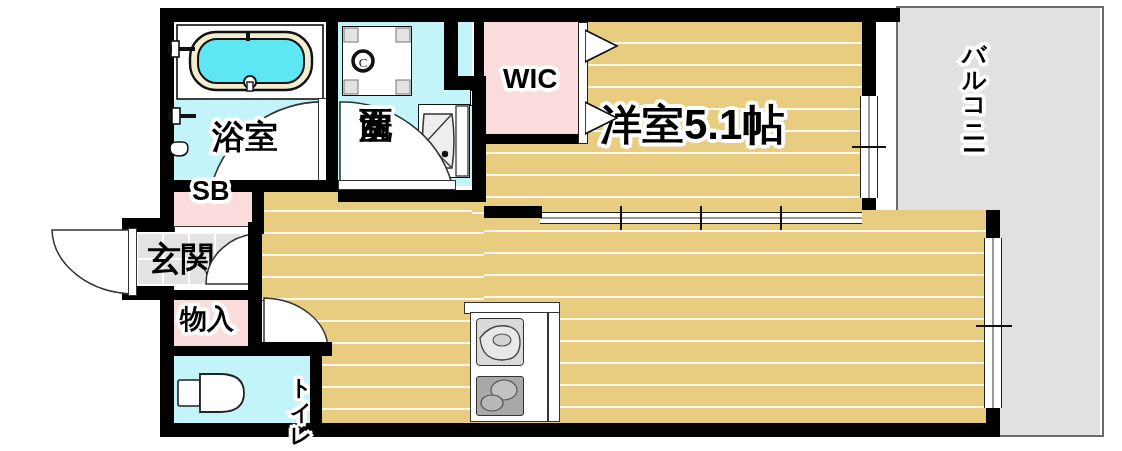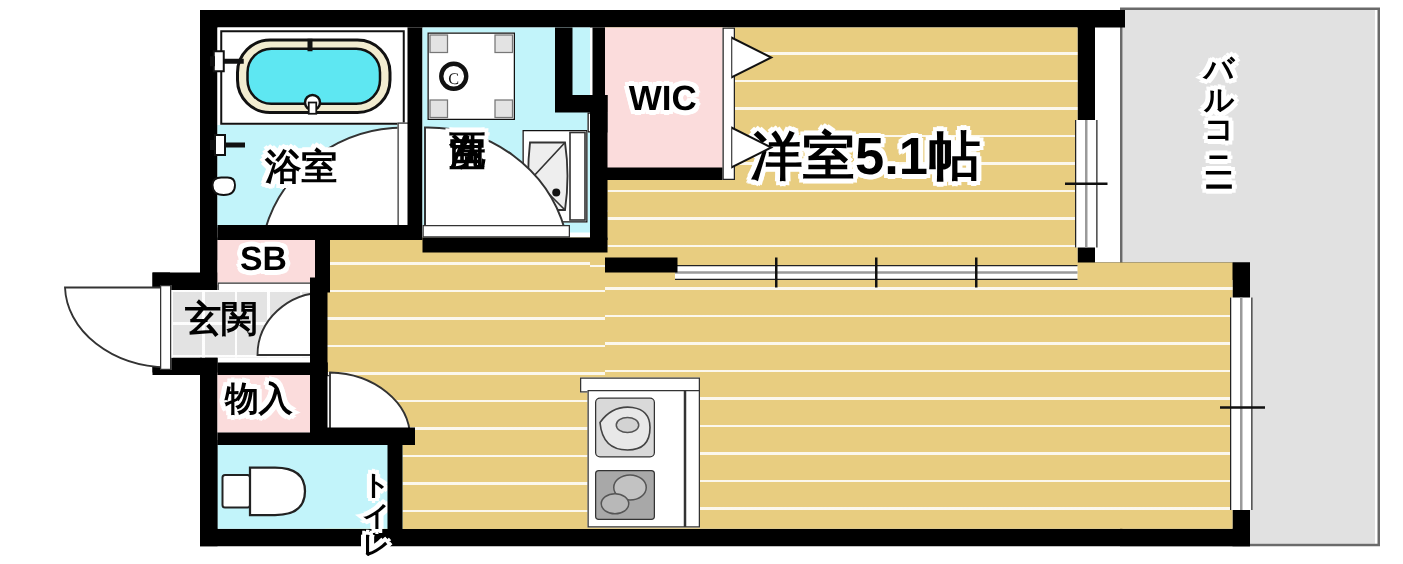--- a/index.html
+++ b/index.html
@@ -62,21 +62,21 @@
     line-height: 1.0;
   }
   .lbl-vert {
     writing-mode: vertical-rl;
     text-orientation: upright;
     line-height: 1.05;
   }
   .lbl-plain { text-shadow: none; -webkit-text-stroke: 0; }
   .sz-ldk  { font-size: 46px; letter-spacing: 0px; }
   .sz-bed  { font-size: 42px; }
-  .sz-room { font-size: 29px; }
+  .sz-room { font-size: 33px; }
   .sz-sm   { font-size: 27px; }
   .sz-wic  { font-size: 28px; }
   .sz-bal  { font-size: 24px; }
   .sz-toi  { font-size: 22px; }
   
   .fixture { position: absolute; box-sizing: border-box; }
   .slide-door {
     position: absolute;
     background: #ffffff;
     border-top: 1.5px solid #222;
@@ -242,21 +242,21 @@
   </svg>
   <div class="fixture" style="left:338px; top:180px; width:118px; height:10px; background:#ffffff; border:1.5px solid #333;"></div>
   <span class="lbl lbl-vert sz-room" style="left:358px; top:82px;">洗面室</span>
 
   <div class="lay wall" style="left:444px; top:22px; width:14px; height:66px;"></div>
   <div class="lay wall" style="left:444px; top:76px; width:42px; height:14px;"></div>
   <div class="lay wall" style="left:472px; top:76px; width:14px; height:116px;"></div>
   <div class="lay wall" style="left:338px; top:190px; width:148px; height:12px;"></div>
 
   <div class="lay floor-pink" style="left:174px; top:192px; width:86px; height:36px;"></div>
-  <span class="lbl sz-sm" style="left:192px; top:194px;">SB</span>
+  <span class="lbl sz-sm" style="left:192px; top:178px;">SB</span>
   <div class="lay wall" style="left:252px; top:190px; width:12px; height:44px;"></div>
   <div class="fixture" style="left:174px; top:226px; width:80px; height:8px; background:#ffffff; border:1.2px solid #333;"></div>
 
   <div class="lay floor-tile" style="left:136px; top:232px; width:118px; height:54px;"></div>
 
   <svg class="fixture" style="left:50px; top:228px; width:86px; height:68px;" viewBox="0 0 86 68">
     <path d="M84 2 L2 2 A84 66 0 0 0 84 66 Z" fill="#ffffff" stroke="#333" stroke-width="1.5"></path>
   </svg>
   <div class="fixture" style="left:128px; top:228px; width:9px; height:68px; background:#ffffff; border:1.4px solid #333;"></div>
   <span class="lbl sz-room lbl-plain" style="left:148px; top:242px;">玄関</span>

